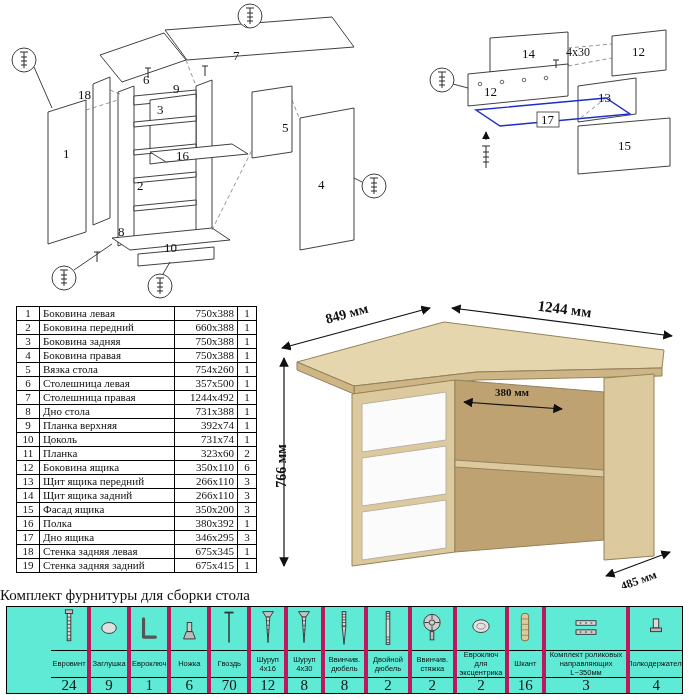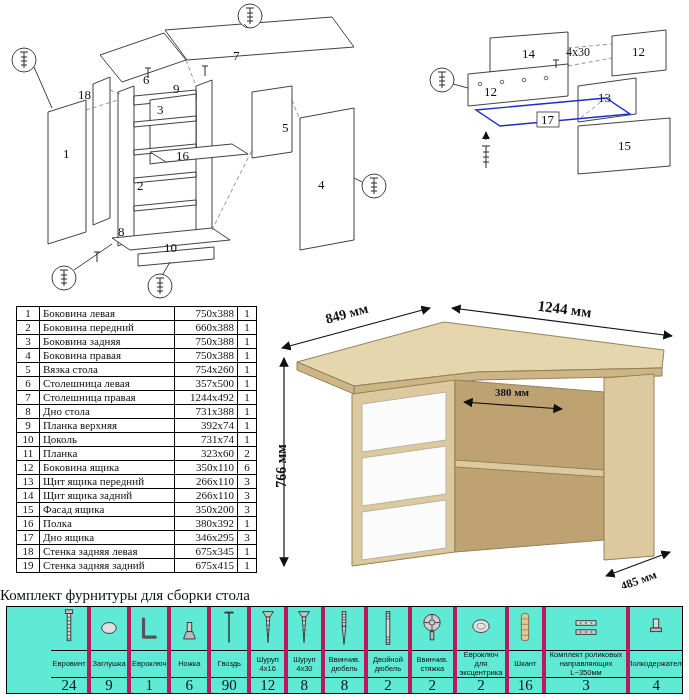--- a/index.html
+++ b/index.html
@@ -387,21 +387,21 @@
         <div class="hw-qty">6</div>
       </div>
 
       <div class="hw-cell">
         <div class="hw-icon-box">
           <svg class="hw-icon" viewBox="0 0 24 44">
             <use href="#sym-nail"></use>
           </svg>
         </div>
         <div class="hw-label">Гвоздь</div>
-        <div class="hw-qty">90</div>
+        <div class="hw-qty">70</div>
       </div>
 
       <div class="hw-cell">
         <div class="hw-icon-box">
           <svg class="hw-icon" viewBox="0 0 24 44">
             <use href="#sym-screw"></use>
           </svg>
         </div>
         <div class="hw-label">Шуруп 4x16</div>
         <div class="hw-qty">12</div>

